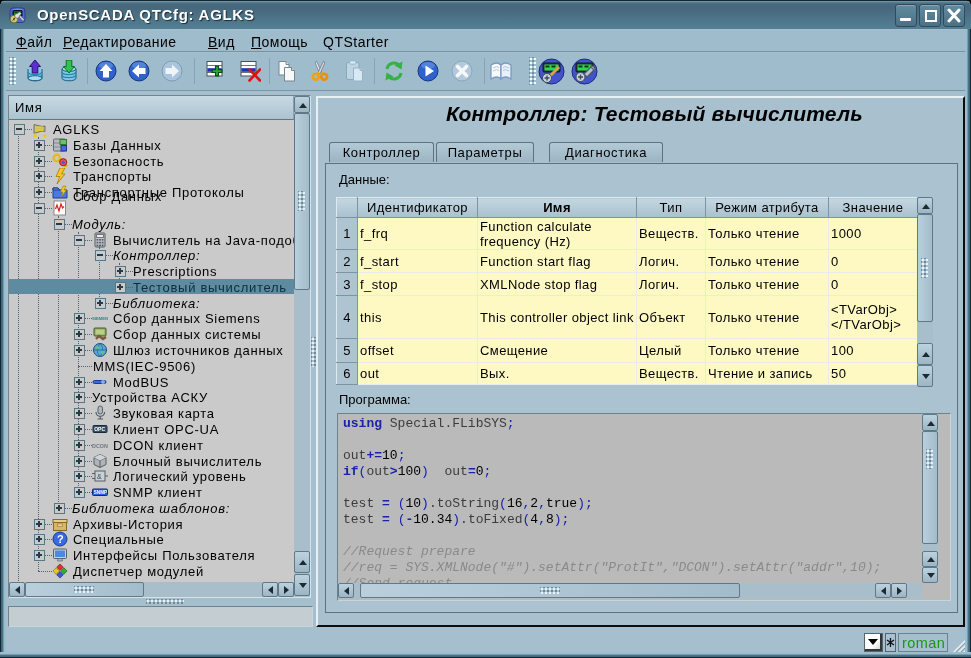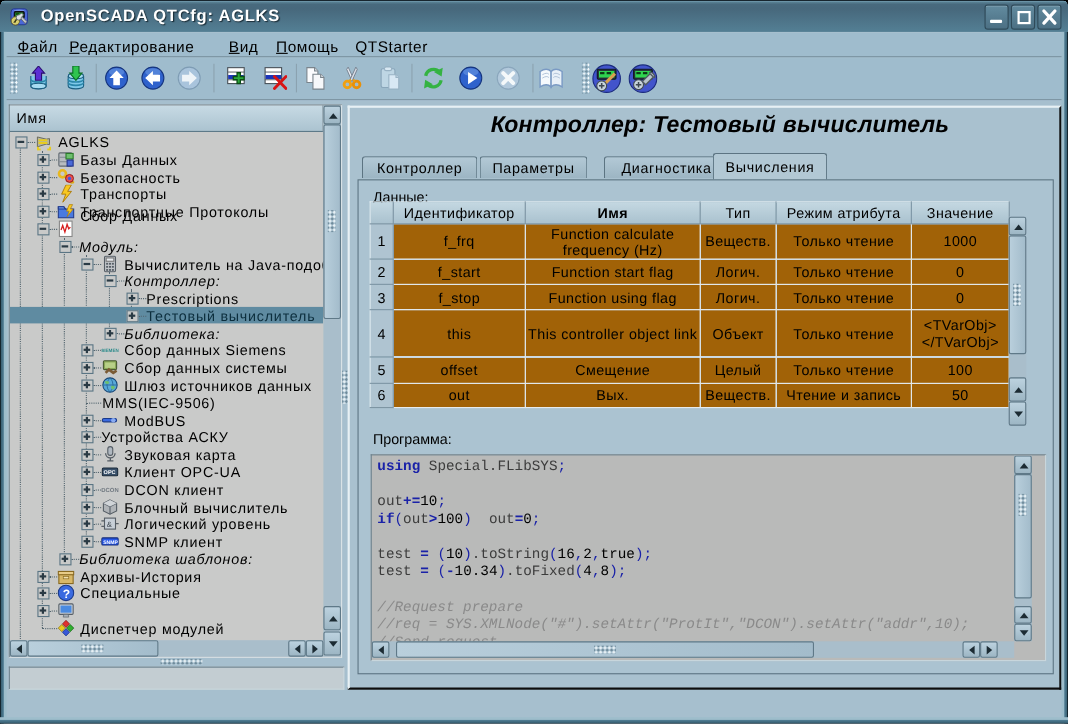--- a/index.html
+++ b/index.html
@@ -43,24 +43,24 @@
 
 #ledit{position:absolute;left:8px;top:606px;width:303px;height:19px;background:#c3cdd2;border:1px solid #6d828d;border-right-color:#c8d6dc;border-bottom-color:#c8d6dc;}
 
 #rpanel{position:absolute;left:316px;top:96px;width:645px;height:527px;background:#a9c1cf;
  border-top:2px solid #e7f0f4;border-left:2px solid #e7f0f4;border-right:2px solid #0d0d0d;border-bottom:2px solid #0d0d0d;}
 #rtitle{position:absolute;left:14px;top:4px;width:645px;text-align:center;font-size:21px;font-weight:bold;font-style:italic;color:#000;letter-spacing:0.2px;}
 .tab{position:absolute;top:44px;height:19px;letter-spacing:0.6px;background:linear-gradient(to bottom,#b3c9d6,#9cb5c3);border:1px solid #5c7482;border-bottom:none;border-radius:3px 3px 0 0;font-size:13px;text-align:center;}
 #tabactive{position:absolute;top:41px;height:24px;letter-spacing:0.6px;background:#b2c8d4;border:1px solid #5c7482;border-bottom:none;border-radius:3px 3px 0 0;font-size:13px;text-align:center;}
 #tabframe{position:absolute;left:7px;top:65px;width:631px;height:448px;border:1px solid #5c7482;border-top-color:#5c7482;background:#abc3d1;}
 
-#dtable{position:absolute;left:10px;top:19px;border-collapse:collapse;font-size:13px;letter-spacing:0.4px;}
+#dtable{position:absolute;left:10px;top:33px;border-collapse:collapse;font-size:13px;letter-spacing:0.4px;}
 #dtable td,#dtable th{border:1px solid #e7ebed;padding:0 2px;font-weight:normal;overflow:hidden;}
 #dtable th{background:linear-gradient(to bottom,#c3d7e1,#a9c1ce);border:1px solid #7d95a3;border-top-color:#dfeaf0;border-left-color:#dfeaf0;}
-#dtable td{background:#a16207;color:#000;text-align:center;}
+#dtable td{background:#fef9c3;color:#000;}
 #dtable td.num{background:#afc4d1;border:1px solid #7d95a3;border-top-color:#dfeaf0;border-left-color:#dfeaf0;text-align:center;}
 
 #codebox{position:absolute;left:11px;top:249px;width:612px;height:186px;background:#b9bab9;border:1px solid #6d828d;border-right-color:#c8d6dc;border-bottom-color:#c8d6dc;overflow:hidden;}
 #code{position:absolute;left:5px;top:2px;font-family:"Liberation Mono",monospace;font-size:13px;line-height:16px;white-space:pre;color:#3c3c3c;}
 #code .k{color:#1a22a8;font-weight:bold;}
 #code .p{color:#1a22a8;}
 #code .n{color:#000000;}
 #code .c{color:#8a8a8a;font-style:italic;}
 
 #statusbar{position:absolute;left:0;top:628px;width:971px;height:26px;background:#a6bfce;}
@@ -471,20 +471,21 @@
 <div class="hdots" style="left:35px;top:434px;width:8px"></div>
 <div class="tbox" style="left:25px;top:429px">
           <div class="abs" style="left:1px;top:3px;width:6px;height:2px;background:#2a3a44"></div>
           <div class="abs" style="left:3px;top:1px;width:2px;height:6px;background:#2a3a44"></div>
         </div>
 <svg class="ticon16" style="left:43px;top:426px" viewBox="0 0 16 16">
           <rect x="1.5" y="2" width="13" height="9.5" rx="1" fill="#c8d0d8" stroke="#565e66"></rect>
           <rect x="3" y="3.5" width="10" height="6.5" fill="#4a8ae0"></rect>
           <path d="M6 11.5 L5.5 14 h5 L10 11.5 Z" fill="#a8b0b8" stroke="#565e66" stroke-width="0.6"></path>
         </svg>
+<div class="trow" style="left:64px;top:427px">Интерфейсы Пользователя</div>
 <div class="hdots" style="left:29px;top:450px;width:14px"></div>
 <svg class="ticon16" style="left:43px;top:442px" viewBox="0 0 16 16">
           <g transform="rotate(45 8 8)">
             <rect x="3" y="3" width="4.6" height="4.6" fill="#e03030" stroke="#801010" stroke-width="0.6"></rect>
             <rect x="8.4" y="3" width="4.6" height="4.6" fill="#30b030" stroke="#106010" stroke-width="0.6"></rect>
             <rect x="3" y="8.4" width="4.6" height="4.6" fill="#e8c820" stroke="#887010" stroke-width="0.6"></rect>
             <rect x="8.4" y="8.4" width="4.6" height="4.6" fill="#3858d8" stroke="#102a80" stroke-width="0.6"></rect>
           </g>
         </svg>
 <div class="trow" style="left:64px;top:443px">Диспетчер модулей</div>
@@ -521,21 +522,20 @@
           <div class="arr-r" style="left:5px;top:3px"></div>
         </div>
 </div>
   </div>
   <div id="ledit"></div>
   <div id="rpanel">
     <div id="rtitle">Контроллер: Тестовый вычислитель</div>
     <div class="tab" style="left:11px;width:103px;"><span style="position:relative;top:2px">Контроллер</span></div>
     <div class="tab" style="left:118px;width:96px;"><span style="position:relative;top:2px">Параметры</span></div>
     <div class="tab" style="left:231px;width:112px;"><span style="position:relative;top:2px">Диагностика</span></div>
-    <div id="tabactive" style="left:330px;width:102px;"><span style="position:relative;top:4px">Вычисления</span></div>
     <div id="tabframe">
       <div class="abs" style="left:13px;top:8px;font-size:13px;">Данные:</div>
       <table id="dtable" cellspacing="0">
         <tbody>
             <tr style="height:20px">
               <th style="width:16px"></th>
               <th style="width:115px">Идентификатор</th>
               <th style="width:154px;font-weight:bold">Имя</th>
               <th style="width:64px">Тип</th>
               <th style="width:118px">Режим атрибута</th>
@@ -553,21 +553,21 @@
               <td class="num">2</td>
               <td>f_start</td>
               <td>Function start flag</td>
               <td>Логич.</td>
               <td>Только чтение</td>
               <td>0</td>
             </tr>
         <tr style="height:23px">
               <td class="num">3</td>
               <td>f_stop</td>
-              <td>Function using flag</td>
+              <td>XMLNode stop flag</td>
               <td>Логич.</td>
               <td>Только чтение</td>
               <td>0</td>
             </tr>
         <tr style="height:43px">
               <td class="num">4</td>
               <td>this</td>
               <td style="white-space:nowrap">This controller object link</td>
               <td>Объект</td>
               <td>Только чтение</td>
@@ -642,18 +642,40 @@
 <div class="sbtn" style="left:537px;top:0px;width:14px;height:13px">
               <div class="arr-l" style="left:5px;top:3px"></div>
             </div>
 <div class="sbtn" style="left:553px;top:0px;width:14px;height:13px">
               <div class="arr-r" style="left:5px;top:3px"></div>
             </div>
 </div>
       </div>
     </div>
   </div>
+  <div id="statusbar">
+    <div class="abs" style="left:864px;top:5px;width:17px;height:17px;background:linear-gradient(135deg,#ffffff 55%,#c8c8c8);border:1px solid #55656e;box-shadow:inset -2px -2px 0 #30383c">
+        <div class="arr-d" style="left:3px;top:5px;border-left:5px solid transparent;border-right:5px solid transparent;border-top:6px solid #000"></div>
+      </div>
+    <div class="abs" style="left:885px;top:5px;width:9px;height:17px;background:#a9c2d1;border:1px solid #55656e"><svg width="9" height="17" viewBox="0 0 9 17">
+          <path d="M4.5 4 V13 M1 6 L8 11 M8 6 L1 11" stroke="#111" stroke-width="1.3"></path>
+        </svg></div>
+    <div class="abs" style="left:898px;top:5px;width:45px;height:17px;border:1px solid #6d828d;font-size:14.5px;color:#189818;padding-left:3px;line-height:18px;letter-spacing:0.4px">roman</div>
+    <svg class="abs" style="left:951px;top:10px" width="17" height="17" viewBox="0 0 17 17">
+        <g stroke="#e8f0f4" stroke-width="1.6">
+          <path d="M16 1 L1 16"></path>
+          <path d="M16 6 L6 16"></path>
+          <path d="M16 11 L11 16"></path>
+          <path d="M16 16 L15 16"></path>
+        </g>
+        <g stroke="#7e96a4" stroke-width="0.8">
+          <path d="M17 2 L2 17"></path>
+          <path d="M17 7 L7 17"></path>
+          <path d="M17 12 L12 17"></path>
+        </g>
+      </svg>
+  </div>
   <div class="abs" style="left:311px;top:337px;width:5px;height:30px;background-image:radial-gradient(#e8f1f5 38%,transparent 42%),radial-gradient(#6d8999 38%,transparent 42%);background-size:4px 4px;background-position:0 0,2px 2px"></div>
   <div class="abs" style="left:146px;top:599px;width:38px;height:5px;background-image:radial-gradient(#e8f1f5 38%,transparent 42%),radial-gradient(#6d8999 38%,transparent 42%);background-size:4px 4px;background-position:0 0,2px 2px"></div>
   <div class="abs" style="left:0;top:29px;width:6px;height:629px;background:linear-gradient(to right,#14262f 0,#14262f 1px,#3a6174 1px,#4d7a90 3px,#9dbdcb 4px,#9dbdcb 6px)"></div>
   <div class="abs" style="left:965px;top:29px;width:6px;height:629px;background:linear-gradient(to left,#14262f 0,#14262f 1px,#3a6174 1px,#4d7a90 3px,#9dbdcb 4px,#9dbdcb 6px)"></div>
   <div class="abs" style="left:0;top:652px;width:971px;height:6px;background:linear-gradient(to top,#14262f 0,#14262f 1px,#3a6174 1px,#4d7a90 3px,#9dbdcb 4px,#9dbdcb 6px)"></div>
 </div>
 
 </body></html>

